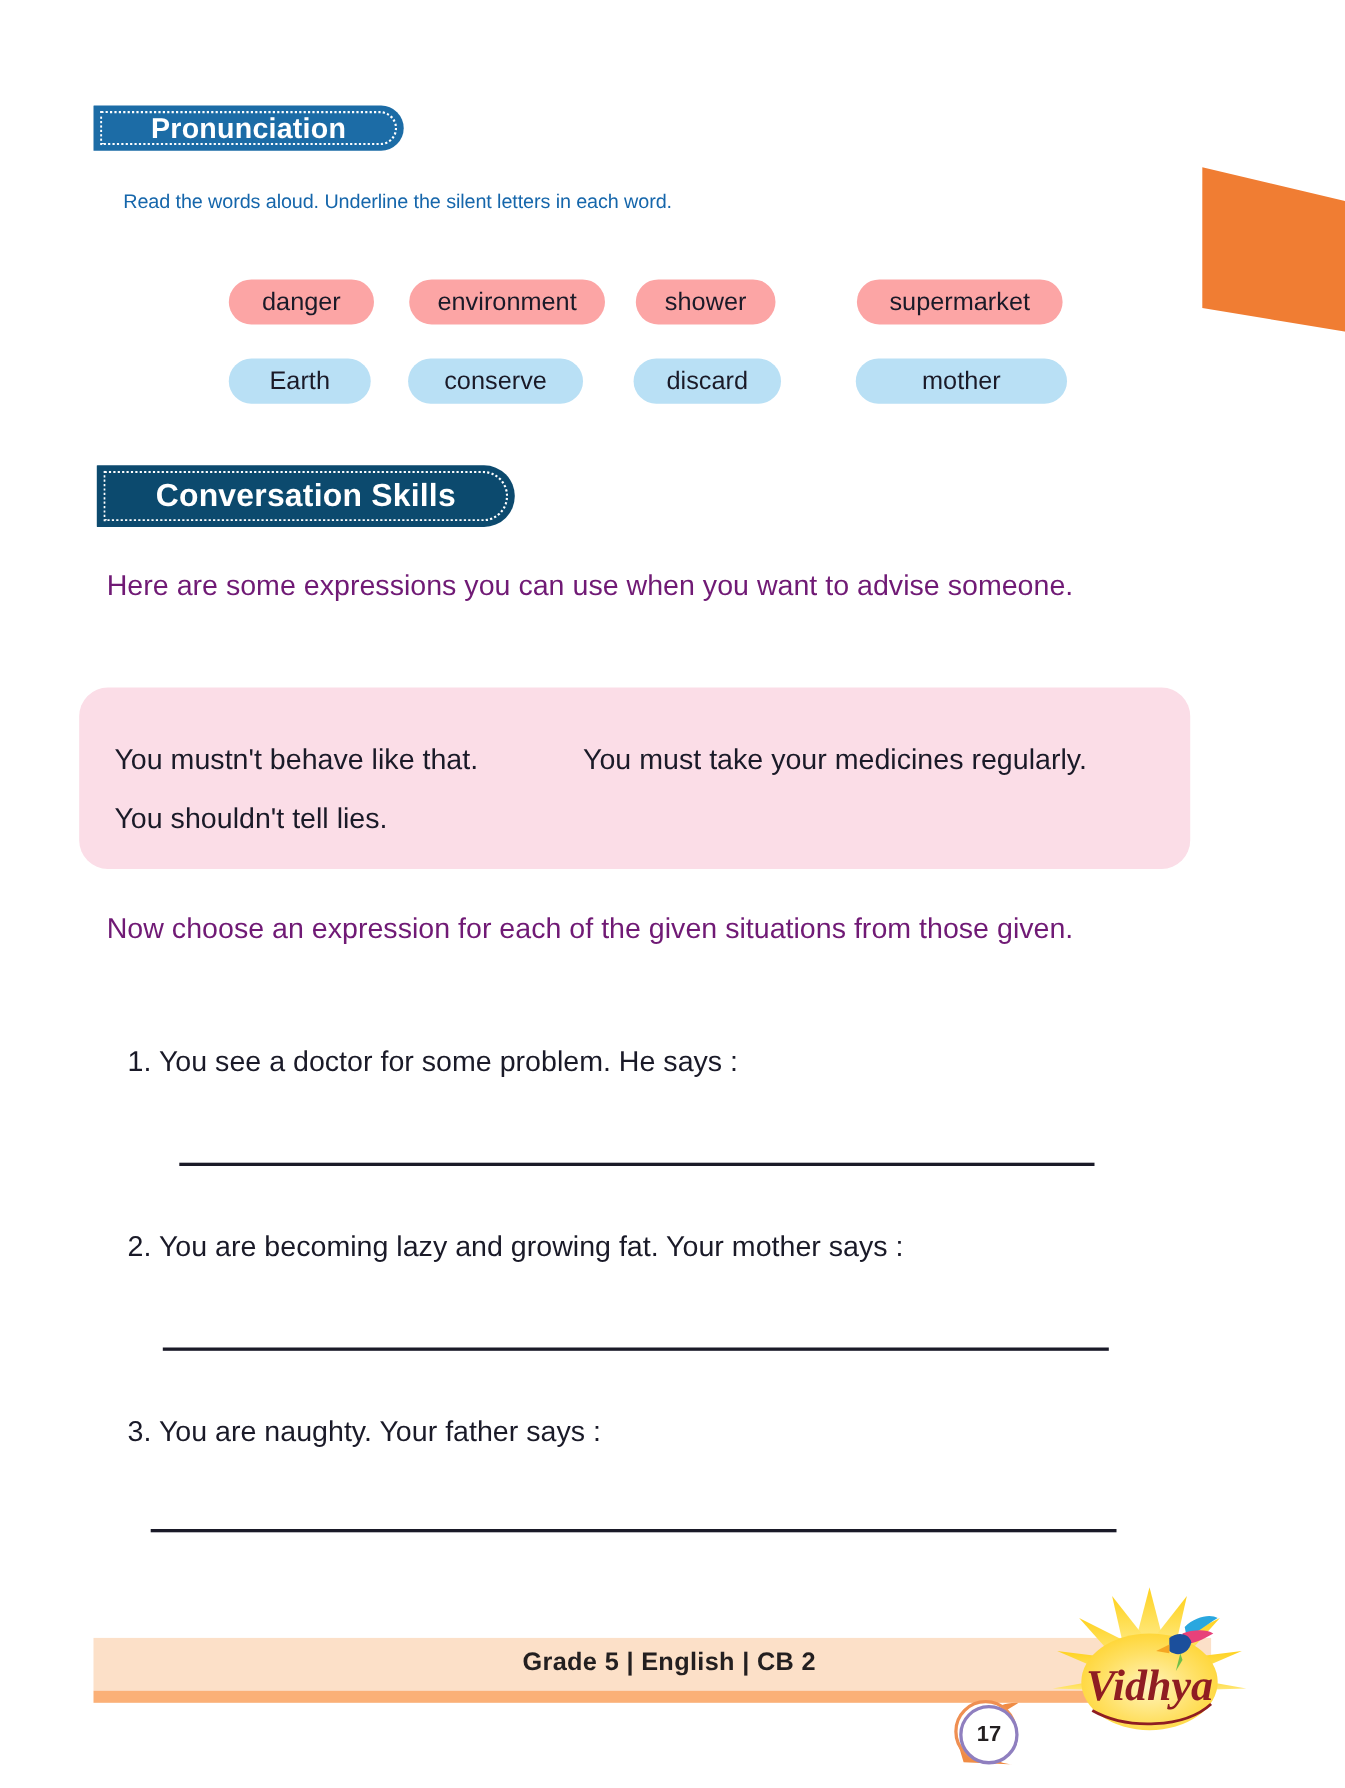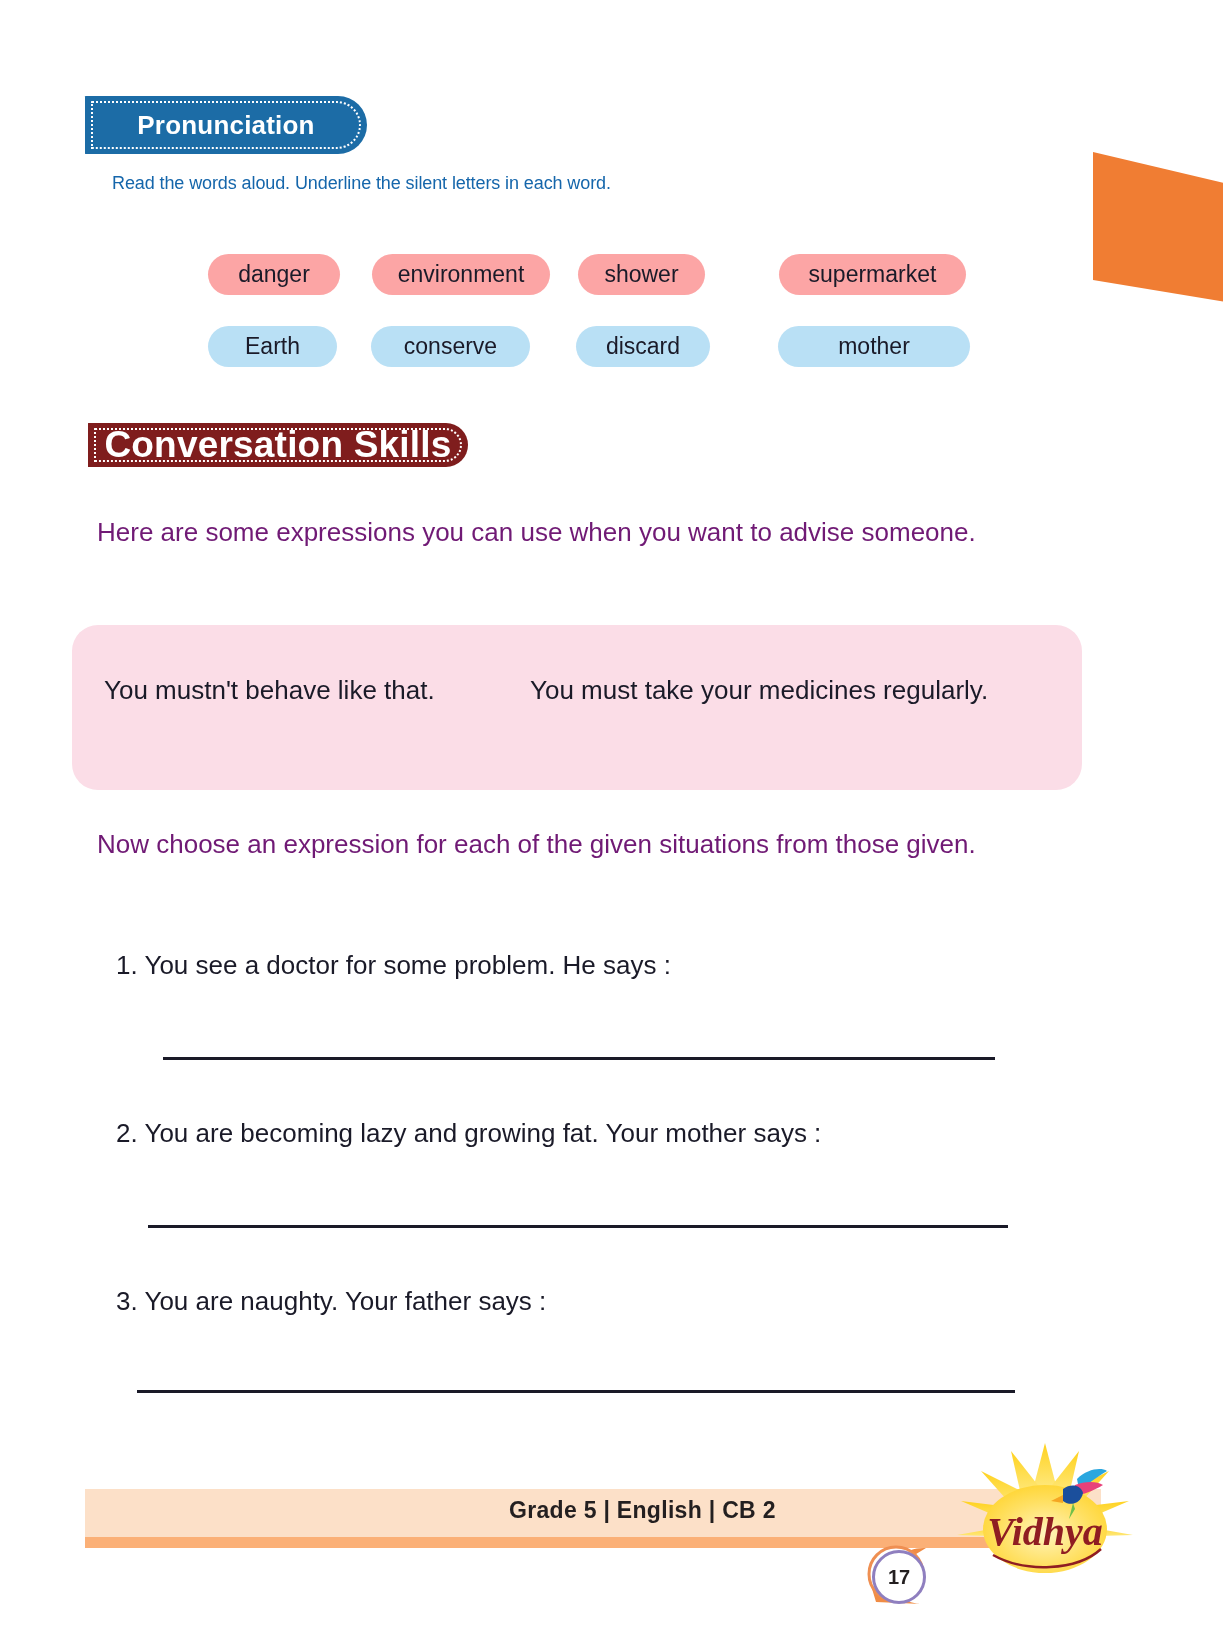--- a/index.html
+++ b/index.html
@@ -47,35 +47,35 @@
   .badge-label {
     position: relative;
     z-index: 2;
     white-space: nowrap;
   }
 
   #badge-pronunciation {
     left: 85px;
     top: 96px;
     width: 282px;
-    height: 58px;
+    height: 41px;
     background: #1c6ca6;
     border-radius: 14px 999px 999px 14px;
     font-size: 26px;
   }
   #badge-pronunciation .badge-inner { border-radius: 10px 999px 999px 10px; }
 
   #badge-conversation {
     left: 88px;
     top: 423px;
     width: 380px;
-    height: 44px;
-    background: #7f1d1d;
+    height: 56px;
+    background: #0c4a6e;
     border-radius: 16px 999px 999px 16px;
-    font-size: 37px;
+    font-size: 29px;
   }
   #badge-conversation .badge-inner { border-radius: 12px 999px 999px 12px; }
 
   
   .instruction-blue {
     position: absolute;
     left: 112px;
     top: 173px;
     width: 1000px;
     font-size: 18px;
@@ -180,21 +180,20 @@
   }
   #footer-text {
     position: absolute;
     left: 475px;
     top: 1497px;
     font-size: 23px;
     font-weight: bold;
     color: #231f20;
     letter-spacing: .3px;
     white-space: nowrap;
-    margin-left: 34px;
   }
   #page-number-wrap {
     position: absolute;
     left: 866px;
     top: 1544px;
     width: 72px;
     height: 72px;
   }
   #page-number-disc {
     position: absolute;
@@ -249,20 +248,21 @@
 <div class="badge" id="badge-conversation">
   <span class="badge-inner"></span>
   <span class="badge-label">Conversation Skills</span>
 </div>
 
 <div class="pink-para" id="pink-para-1">Here are some expressions you can use when you want to advise someone.</div>
 
 <div id="expressions-box">
   <div class="expr-col" id="expr-col-left">
     <div class="expr-line">You mustn't behave like that.</div>
+    <div class="expr-line">You shouldn't tell lies.</div>
   </div>
   <div class="expr-col" id="expr-col-right">
     <div class="expr-line">You must take your medicines regularly.</div>
   </div>
 </div>
 
 <div class="pink-para" id="pink-para-2">Now choose an expression for each of the given situations from those given.</div>
 
 <div class="question" id="question-1">1. You see a doctor for some problem. He says :</div>
 <div class="answer-line" id="answer-line-1"></div>

